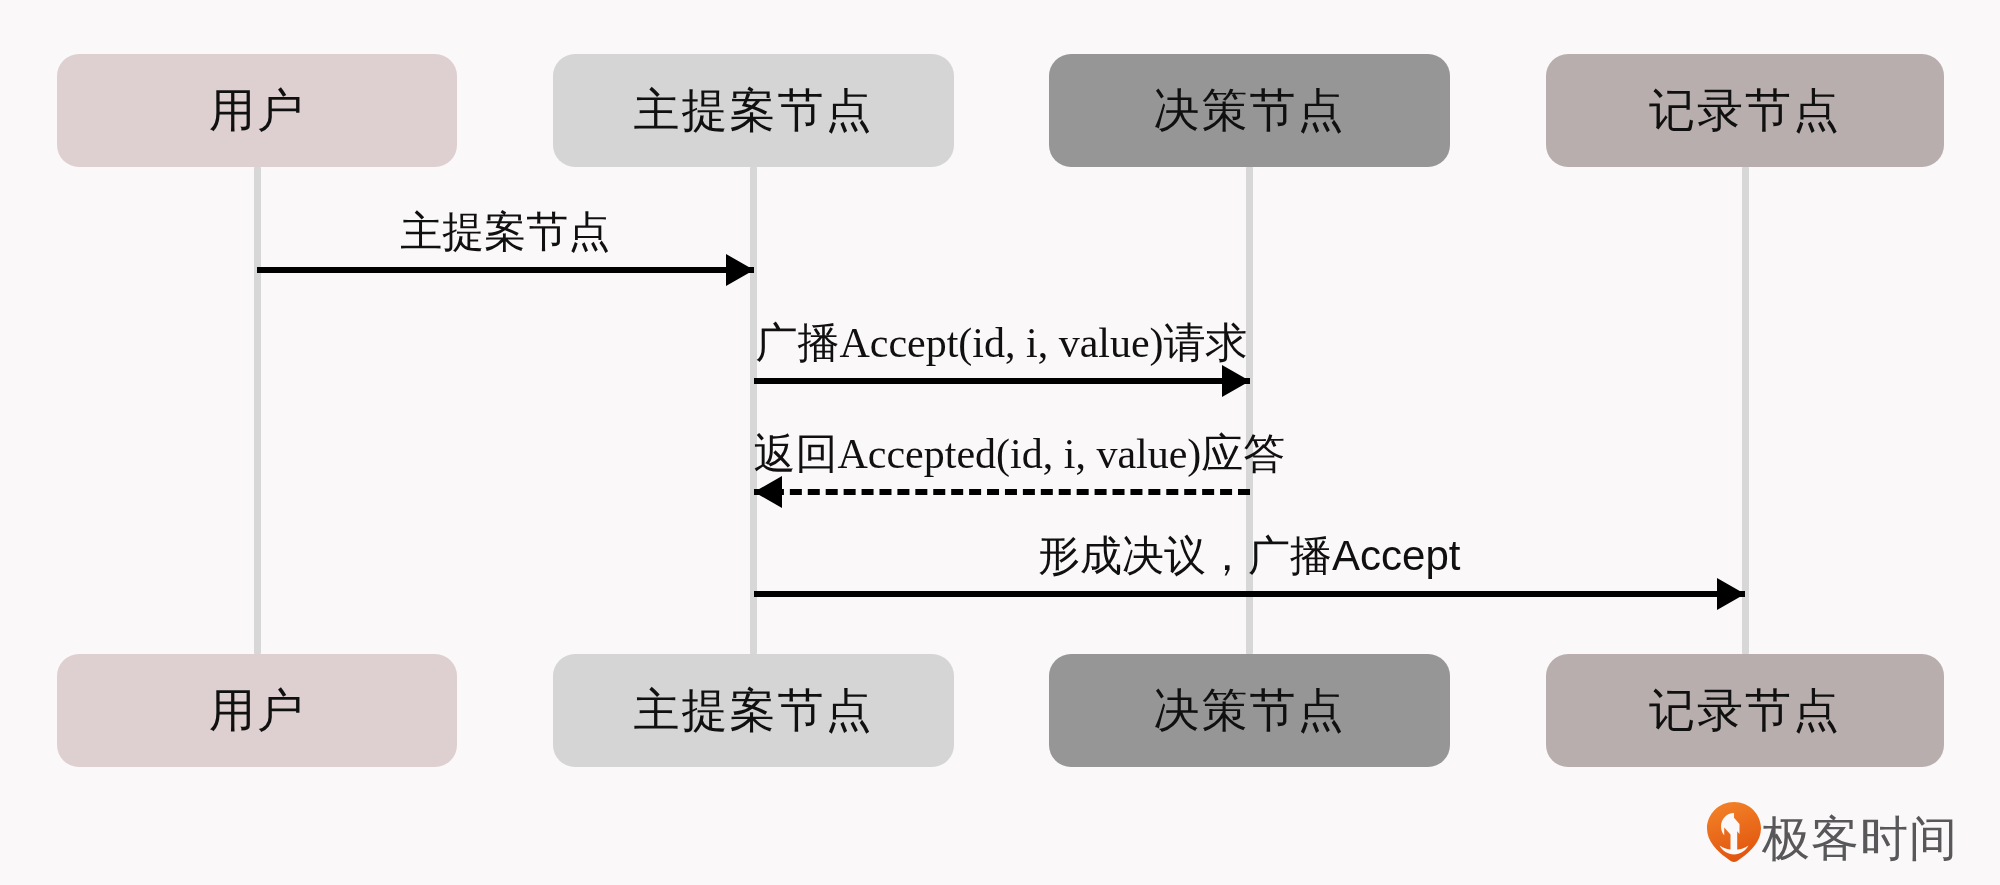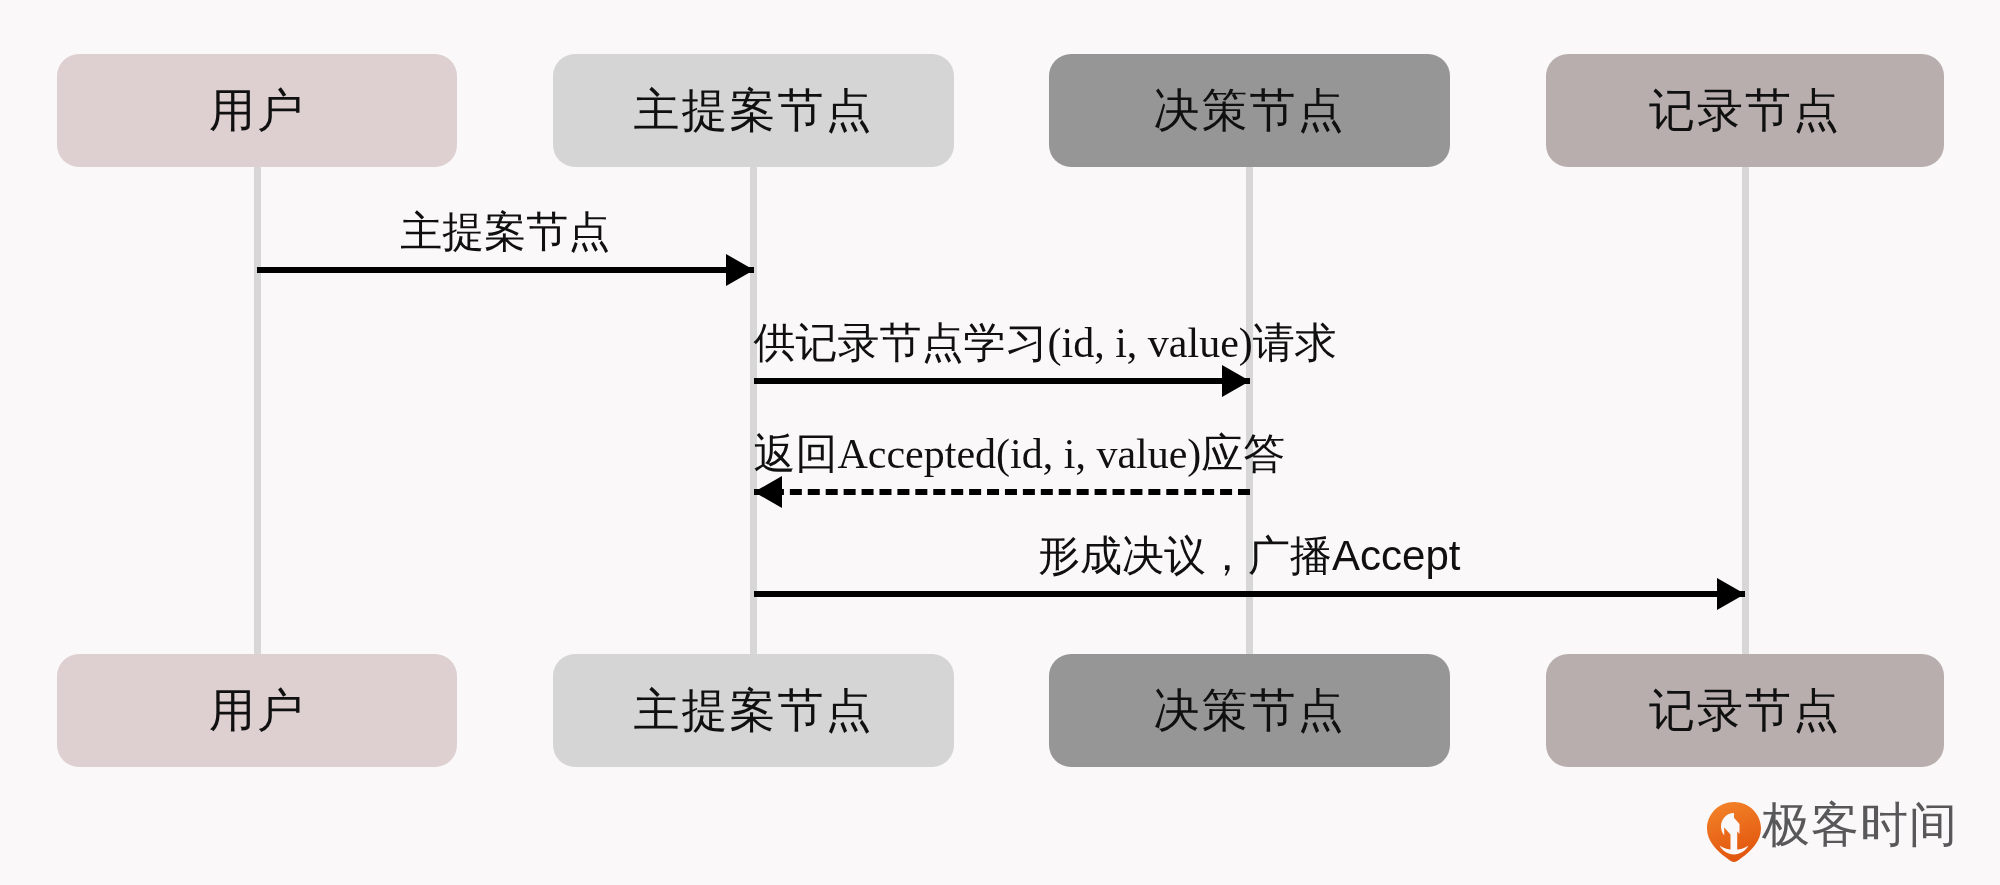--- a/index.html
+++ b/index.html
@@ -94,21 +94,21 @@
   .msg-label.serif {
     font-family: "Liberation Serif", "DejaVu Serif", serif;
   }
 
   
   #brand {
     position: absolute;
     right: 42px;
     bottom: 22px;
     display: flex;
-    align-items: flex-start;
+    align-items: flex-end;
   }
   #brand .brand-text {
     font-size: 48px;
     color: #58585a;
     font-family: "Liberation Sans", "DejaVu Sans", sans-serif;
     letter-spacing: 1px;
     line-height: 1;
   }
   #brand .brand-mark {
     width: 56px;
@@ -152,21 +152,21 @@
     <span class="plabel">记录节点</span>
   </div>
 
   <div class="message" id="msg-0" style="left: 257px; top: 267px; width: 496.5px;">
     <div class="msg-label">主提案节点</div>
     <div class="msg-line" style="width: 496.5px;"></div>
     <div class="arrowhead right" style="left: 468.5px;"></div>
   </div>
 
   <div class="message" id="msg-1" style="left: 753.5px; top: 378px; width: 496px;">
-    <div class="msg-label serif">供记录节点学习(id, i, value)请求</div>
+    <div class="msg-label serif">广播Accept(id, i, value)请求</div>
     <div class="msg-line" style="width: 496px;"></div>
     <div class="arrowhead right" style="left: 468px;"></div>
   </div>
 
   <div class="message" id="msg-2" style="left: 753.5px; top: 489px; width: 496px;">
     <div class="msg-label serif">返回Accepted(id, i, value)应答</div>
     <div class="msg-line dashed" style="width: 496px;"></div>
     <div class="arrowhead left" style="left: 0px;"></div>
   </div>
 

